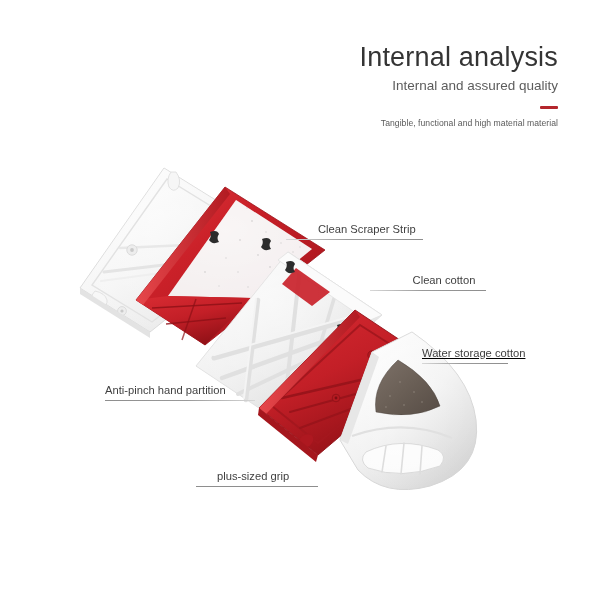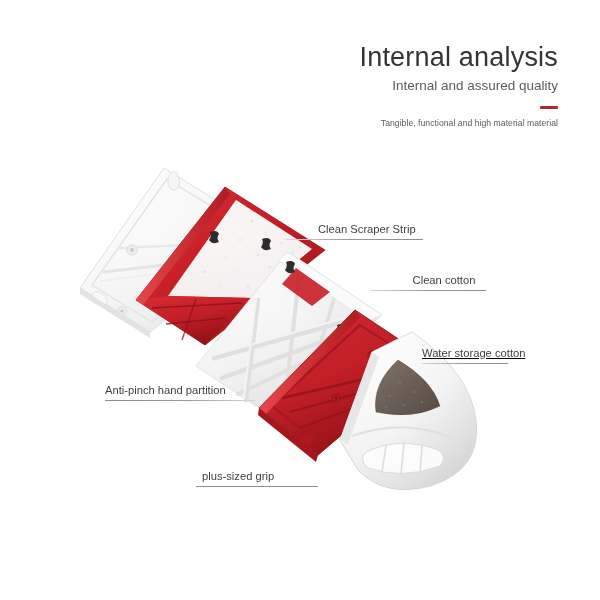--- a/index.html
+++ b/index.html
@@ -269,17 +269,17 @@
     <span class="txt">Water storage cotton</span>
     <span class="ldr l" style="width:86px;"></span>
   </div>
 
   <div class="cal" style="left:57px;top:383px;width:150px;margin-left:48px;">
     <span class="txt">Anti-pinch hand partition</span>
     <span class="ldr r" style="width:150px;"></span>
   </div>
 
   <div class="cal" style="left:196px;top:469px;width:122px;">
-    <span class="txt" style="margin-left:6px;">plus-sized grip</span>
+    <span class="txt" style="margin-left:21px;">plus-sized grip</span>
     <span class="ldr s"></span>
   </div>
 
 </div>
 
 </body></html>

